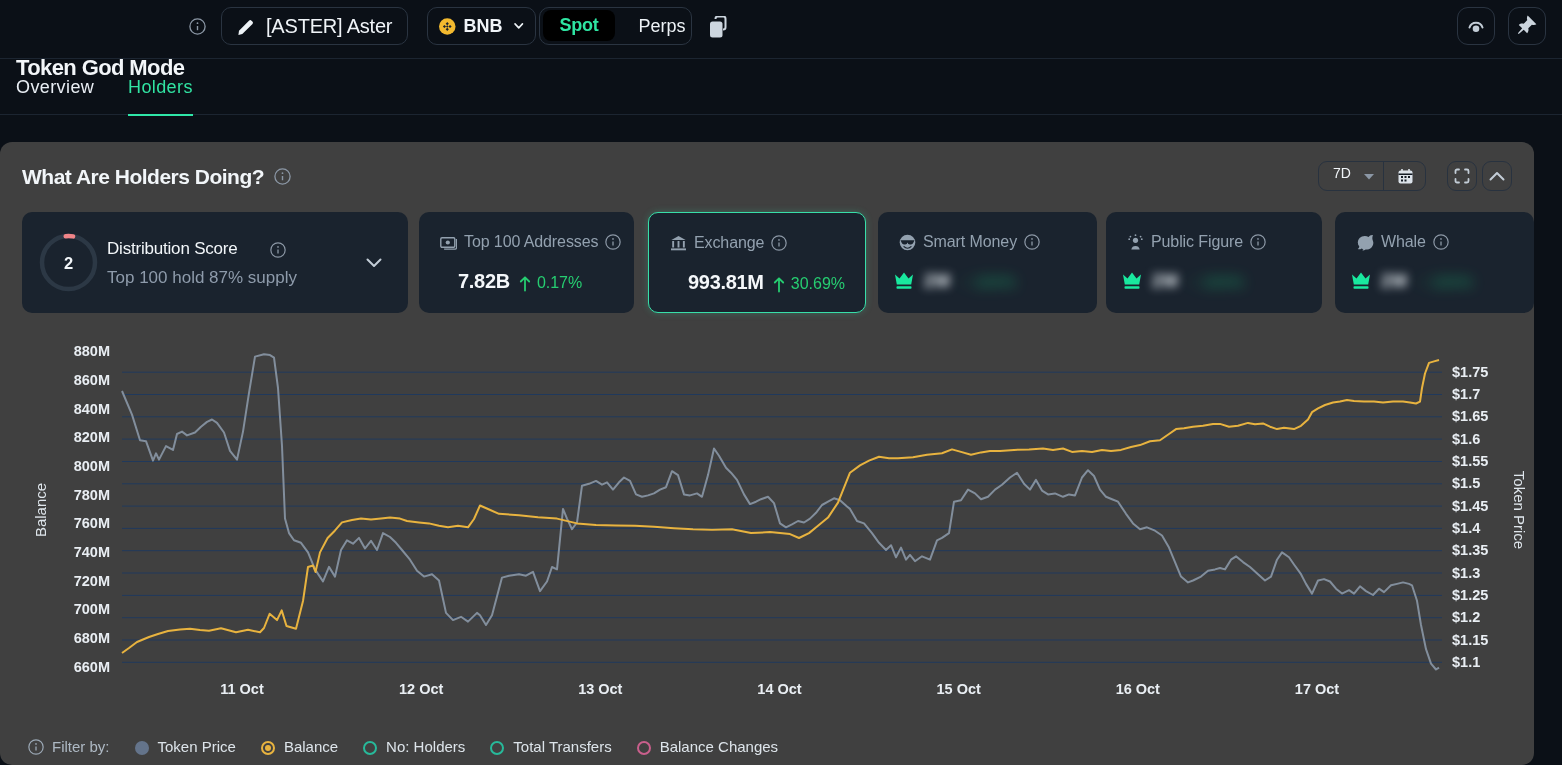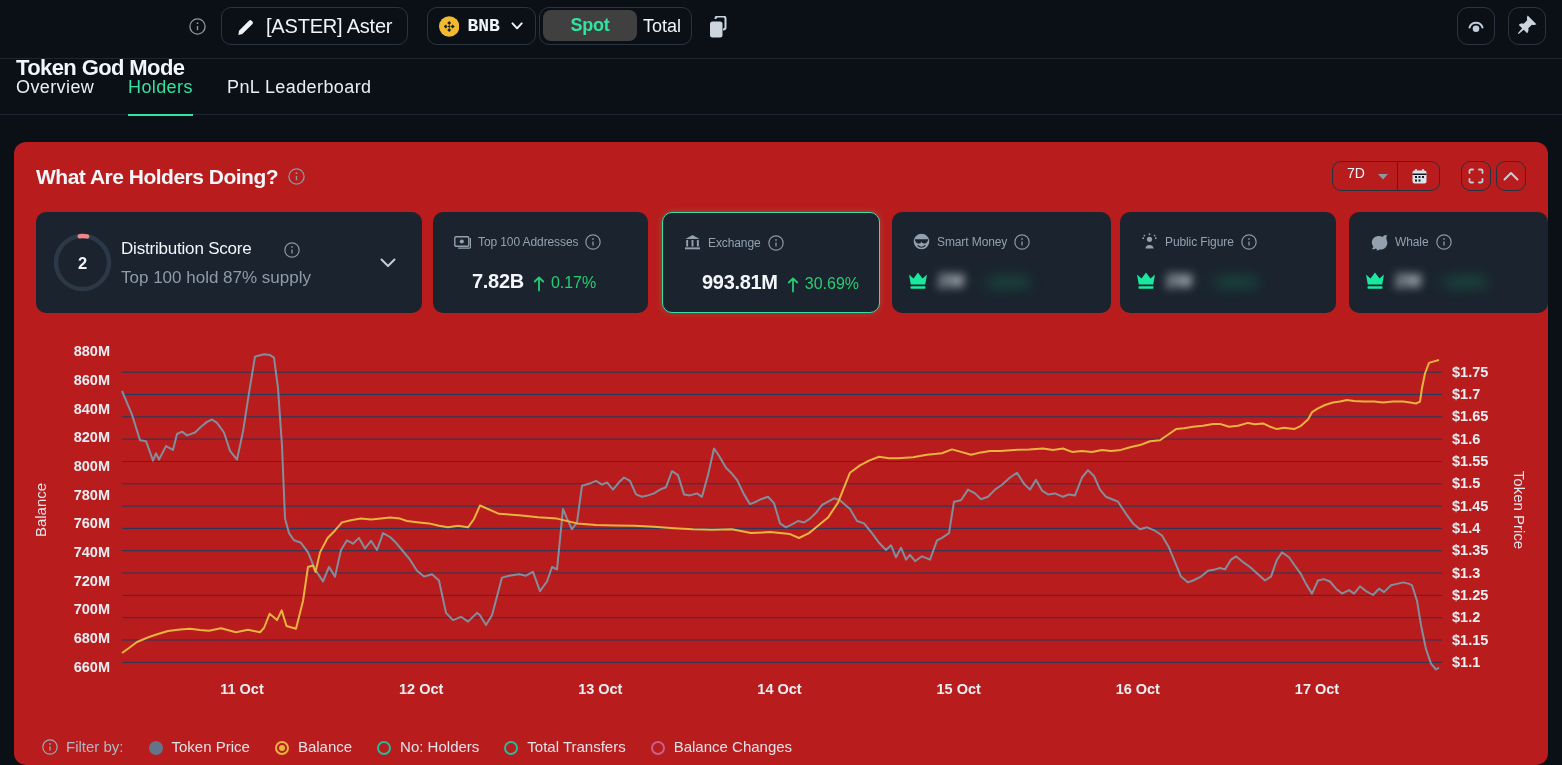--- a/index.html
+++ b/index.html
@@ -10,47 +10,47 @@
 
   
   #topbar { position:absolute; left:0; top:0; width:1562px; height:59px;
     border-bottom:1px solid #1c2531; }
   #tgm { position:absolute; left:16px; top:13px; font-size:22px; font-weight:700;
     letter-spacing:-0.6px; color:#f3f6f9;margin-top:42px; }
   .pill { position:absolute; top:7px; height:38px; border:1px solid #2a3441;
     border-radius:10px; display:flex; align-items:center; }
   #pill-aster { left:221px; width:187px; padding:0 14px; gap:9px; }
   #pill-aster span { font-size:20px; font-weight:500; color:#f0f4f8; letter-spacing:-0.2px;}
-  #pill-bnb { left:427px; width:109px; padding:16px 11px; gap:8px;font-family:Liberation Mono, monospace; }
+  #pill-bnb { left:427px; width:109px; padding:16px 11px; gap:8px; }
   #pill-bnb span { font-size:18px; font-weight:600; color:#f0f4f8; }
   #pill-seg { left:539px; width:153px; padding:0; }
-  #chip-spot { position:absolute; left:3px; top:2px; width:94px; height:31px;
-    background:#404040; border-radius:8px; color:#2ee5a2; font-size:18px; font-weight:700;
+  #chip-spot { position:absolute; left:3px; top:2px; width:72px; height:31px;
+    background:#000000; border-radius:8px; color:#2ee5a2; font-size:18px; font-weight:700;
     display:flex; align-items:center; justify-content:center; letter-spacing:-0.2px;}
   #seg-perps { position:absolute; left:92px; top:0; width:60px; height:36px; color:#eef3f7;
     font-size:18px; font-weight:500; display:flex; align-items:center; justify-content:center;}
   .sqbtn { position:absolute; top:7px; width:38px; height:38px; border:1px solid #2a3441;
     border-radius:11px; display:flex; align-items:center; justify-content:center; }
 
   
   #tabs { position:absolute; left:0; top:59px; width:1562px; height:56px;
     border-bottom:1px solid #1c2531; }
   .tab { position:absolute; top:0; height:56px; display:flex; align-items:center;
     font-size:18px; color:#e9eef4; letter-spacing:0.4px; }
   #tab-holders { color:#31e3a2; font-weight:500; }
   #tab-holders::after { content:""; position:absolute; left:0; right:0; bottom:-1px;
     height:2px; background:#2fe6a8; }
 
   
-  #panel { position:absolute; left:14px; top:142px; width:1534px; height:623px;
-    background:#b91c1c; border-radius:12px; overflow:hidden; }
+  #panel { position:absolute; left:0; top:142px; width:1534px; height:623px;
+    background:#404040; border-radius:12px; overflow:hidden; }
 
   .card { position:absolute; top:70px; height:101px; background:#1a232e; border-radius:10px; }
   .cardtitle { position:absolute; top:21px; left:21px; display:flex; align-items:center; gap:7px;
-    font-size:12px; color:#93a1af; letter-spacing:-0.1px;text-align:center; }
+    font-size:16px; color:#93a1af; letter-spacing:-0.1px;text-align:center; }
   .cardval { position:absolute; top:58px; left:18px; display:flex; align-items:baseline; gap:9px; }
   .cardval b { font-size:20px; font-weight:700; color:#f4f7fa; letter-spacing:-0.3px;margin-left:21px;}
   .cardval .chg { font-size:16px; color:#26cd71; font-weight:500;}
   .blurwrap { position:absolute; top:56px; left:15px; display:flex; align-items:center; gap:9px; height:26px;}
   .bw { filter:blur(5px); font-size:18px; font-weight:700; color:#eaf0f5; letter-spacing:1px; }
   .bg2 { filter:blur(7px); font-size:15px; color:#1aa367; font-weight:700; opacity:.78; letter-spacing:1px;}
 
   .ctrlbtn { position:absolute; top:19px; width:30px; height:30px; border:1px solid #28323f;
     border-radius:9px; display:flex; align-items:center; justify-content:center; }
 
@@ -88,21 +88,21 @@
       </g>
     </svg>
     <span>BNB</span>
     <svg width="16" height="16" viewBox="0 0 16 16" style="margin-left:2px">
       <path d="M2.8 5 l5.2 5.6 L13.2 5" fill="none" stroke="#eef3f7" stroke-width="2.2" stroke-linecap="round" stroke-linejoin="round"></path>
     </svg>
   </div>
 
   <div class="pill" id="pill-seg">
     <div id="chip-spot">Spot</div>
-    <div id="seg-perps">Total</div>
+    <div id="seg-perps">Perps</div>
   </div>
 
   <svg class="abs" style="left:708px;top:16px" width="22" height="24" viewBox="0 0 22 24">
     <rect x="2" y="5.5" width="12.5" height="16" rx="2.5" fill="#cdd6df"></rect>
     <path d="M7.5 3 v-0.2 a2.3 2.3 0 0 1 2.3 -2.3 h5.4 a2.3 2.3 0 0 1 2.3 2.3 v8.4 a2.3 2.3 0 0 1 -2.3 2.3 h-0.2" fill="none" stroke="#cdd6df" stroke-width="2"></path>
   </svg>
 
   <div class="sqbtn" style="left:1457px">
     <svg width="22" height="22" viewBox="0 0 22 22">
       <path d="M4.5 12.5 a6.8 6.8 0 0 1 13 0" fill="none" stroke="#c3cdd7" stroke-width="2" stroke-linecap="round"></path>
@@ -112,21 +112,20 @@
   <div class="sqbtn" style="left:1508px">
     <svg width="22" height="22" viewBox="0 0 22 22">
       <path d="M12.7 1.6 l7.7 7.7 c-1.3 0.9 -3 1 -4.5 0.4 l-3.6 3.6 c0.5 1.7 0.1 3.6 -1.2 4.9 l-3.4 -3.4 -5 4.3 -0.8 -0.8 4.3 -5 -3.4 -3.4 c1.3 -1.3 3.2 -1.7 4.9 -1.2 l3.6 -3.6 c-0.6 -1.5 -0.5 -3.2 0.4 -4.5 Z" fill="#ccd5de"></path>
     </svg>
   </div>
 </div>
 
 <div id="tabs">
   <div class="tab" style="left:16px">Overview</div>
   <div class="tab" id="tab-holders" style="left:128px">Holders</div>
-  <div class="tab" style="left:227px">PnL Leaderboard</div>
 </div>
 
 <div id="panel">
   <div class="abs" style="left:22px;top:23px;font-size:21px;font-weight:700;letter-spacing:-0.5px;color:#f2f6f9">What Are Holders Doing?</div>
   <svg class="abs" style="left:274px;top:26px" width="17" height="17" viewBox="0 0 17 17">
     <circle cx="8.5" cy="8.5" r="7.6" fill="none" stroke="#8b97a5" stroke-width="1.3"></circle>
     <line x1="8.5" y1="8" x2="8.5" y2="12.2" stroke="#8b97a5" stroke-width="1.4"></line>
     <circle cx="8.5" cy="5.2" r="0.9" fill="#8b97a5"></circle>
   </svg>
 

